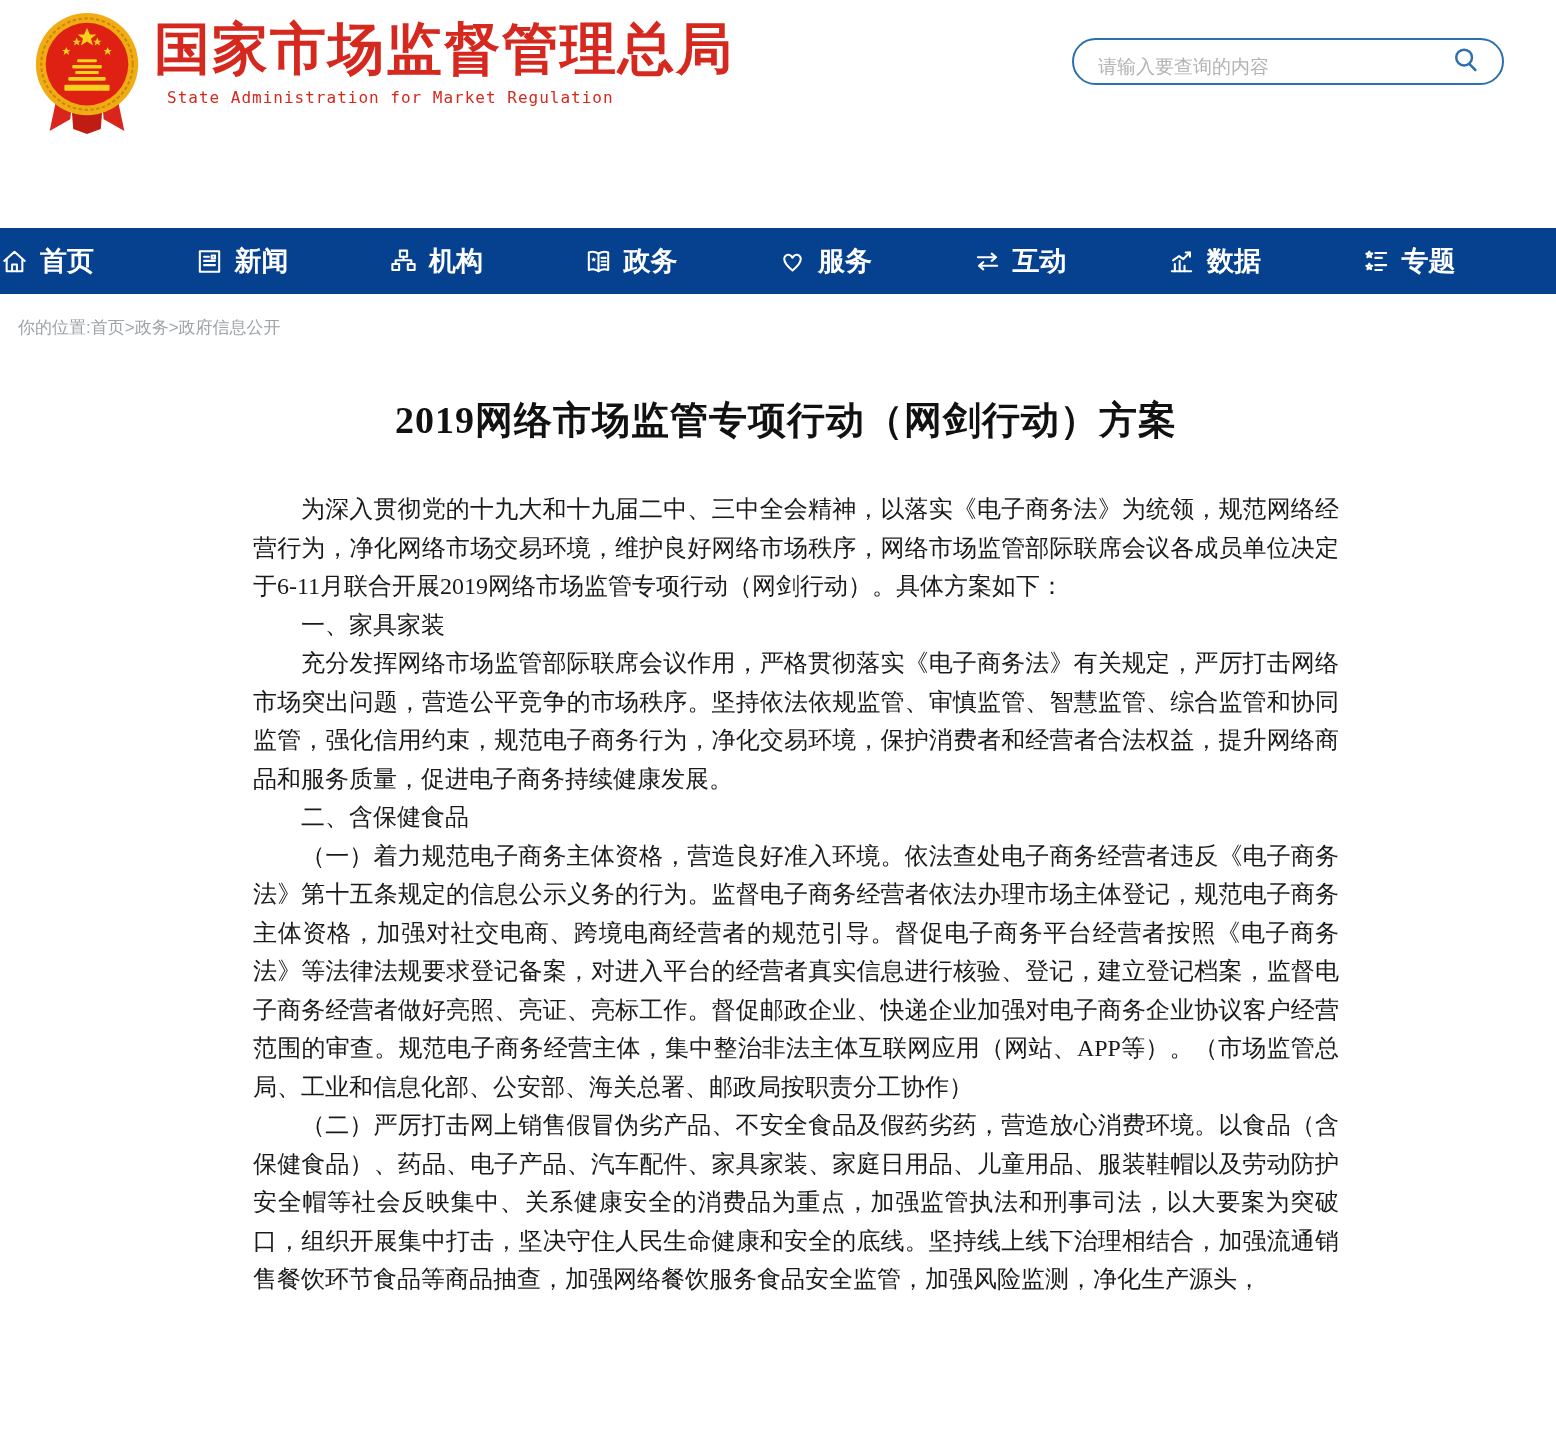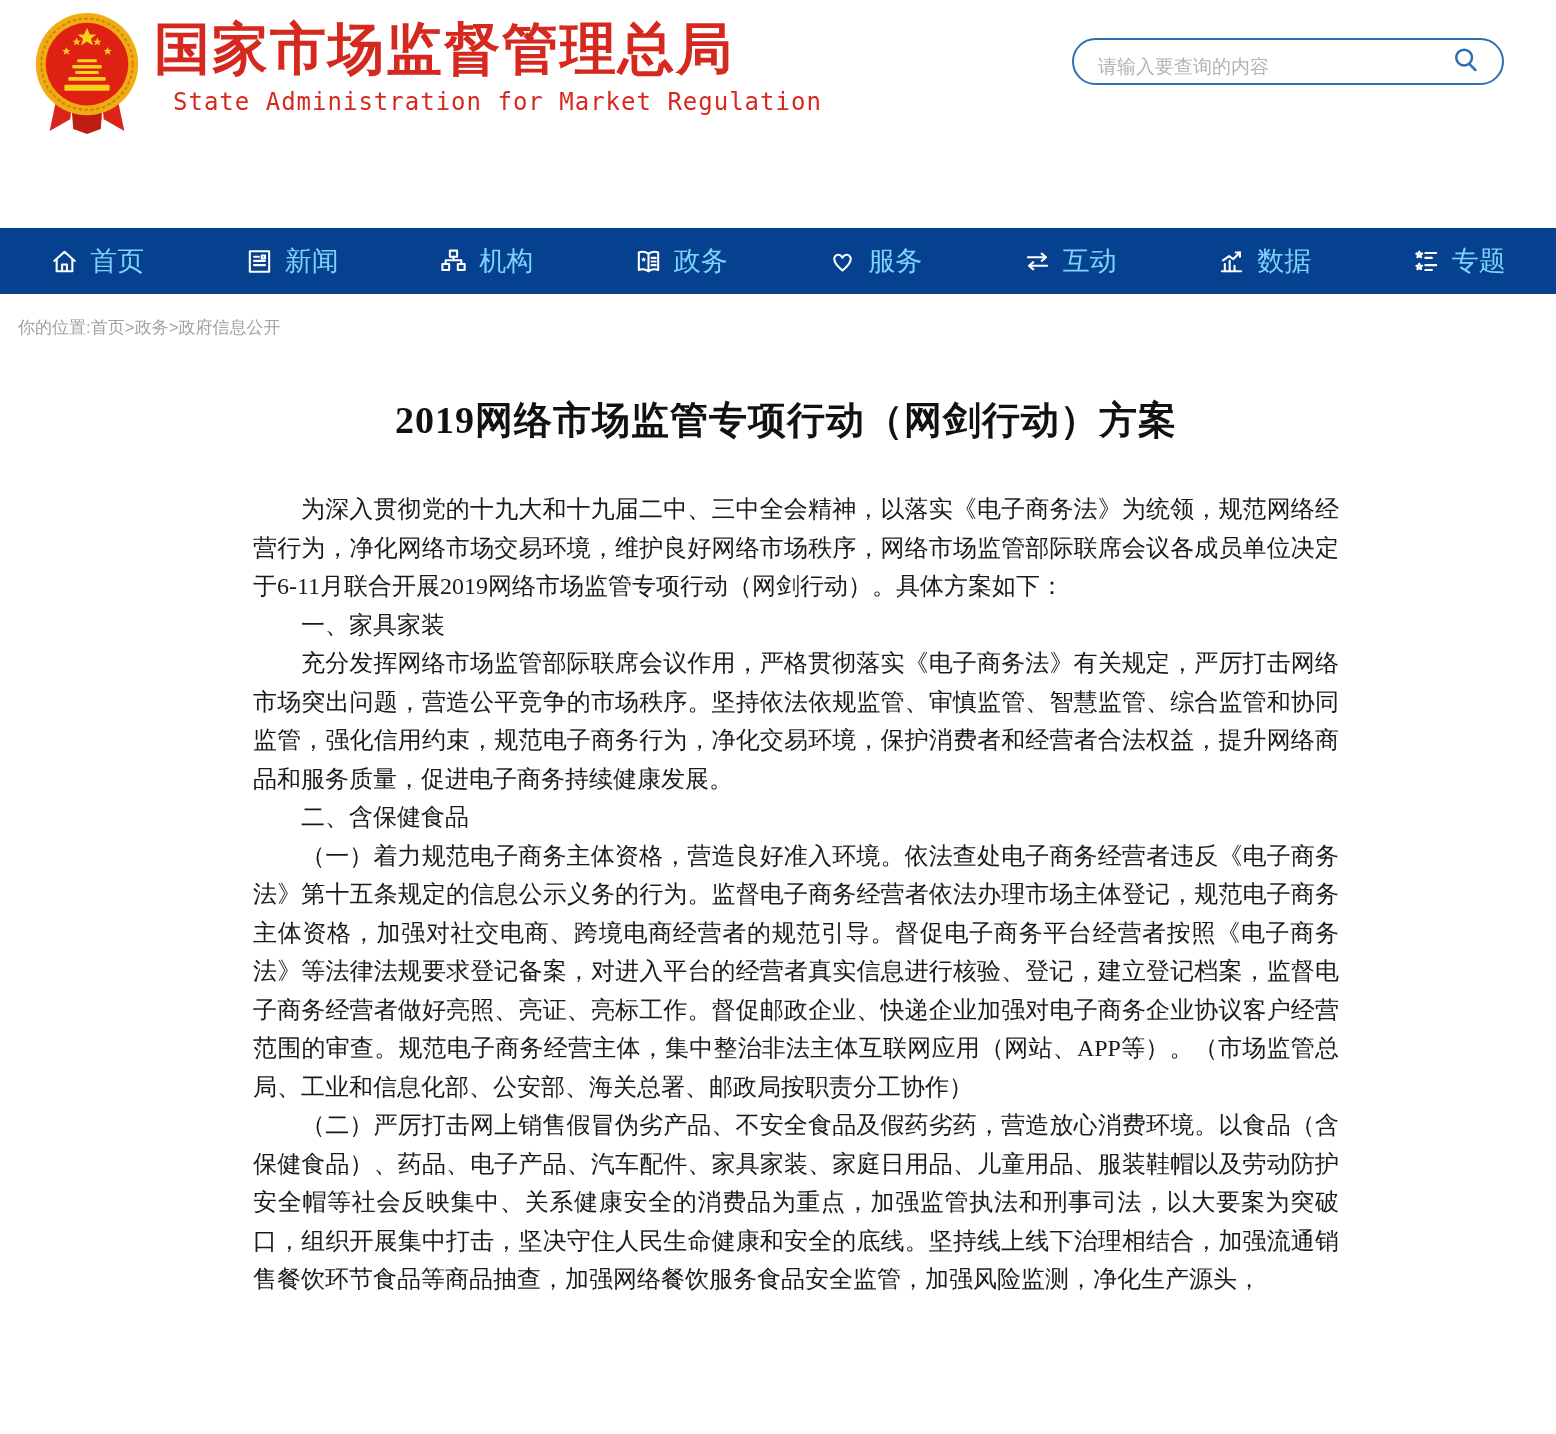--- a/index.html
+++ b/index.html
@@ -20,23 +20,23 @@
 
   
   header { position: relative; height: 228px; background: #fff; }
   .logo { position: absolute; left: 28px; top: 6px; width: 118px; height: 132px; display: block; cursor: pointer; }
   .site-title {
     position: absolute; left: 154px; top: 12px;
     font-size: 56px; font-weight: bold; color: var(--brand-red);
     letter-spacing: 2px; white-space: nowrap;
   }
   .site-subtitle {
-    position: absolute; left: 173px; top: 88px;
+    position: absolute; left: 167px; top: 88px;
     font-family: "DejaVu Sans Mono", monospace;
-    font-size: 24px; color: var(--brand-red); letter-spacing: 1px; white-space: nowrap;
+    font-size: 16px; color: var(--brand-red); letter-spacing: 1px; white-space: nowrap;
   }
   .search-box {
     position: absolute; left: 1072px; top: 38px; width: 432px; height: 47px;
     border: 2px solid var(--search-blue); border-radius: 25px;
     display: flex; align-items: center; background: #fff;
   }
   .search-input {
     flex: 1; height: 100%; border: none; outline: none; background: transparent;
     font-size: 19px; color: #333; padding: 10px 6px 0 24px;
     font-family: "Liberation Sans", sans-serif;
@@ -46,22 +46,22 @@
     width: 58px; height: 100%; border: none; background: transparent; cursor: pointer;
     display: flex; align-items: center; justify-content: center; padding: 0 14px 0 0;
   }
 
   
   nav {
     height: 66px; background: var(--nav-blue);
     display: grid; grid-template-columns: repeat(8, 1fr); align-items: center;
   }
   .nav-item {
-    display: flex; align-items: center; justify-content: center; gap: 11px;
-    color: #7dd3fc; font-size: 27px; font-weight: normal; cursor: pointer; height: 100%;
+    display: flex; align-items: center; justify-content: flex-start; gap: 11px;
+    color: #ffffff; font-size: 27px; font-weight: bold; cursor: pointer; height: 100%;
   }
   .nav-icon { display: flex; align-items: center; }
   .nav-icon svg { width: 29px; height: 29px; display: block; }
 
   
   .breadcrumb {
     margin: 22px 0 0 18px; font-size: 17px; color: var(--crumb-gray); cursor: pointer;
   }
 
   

